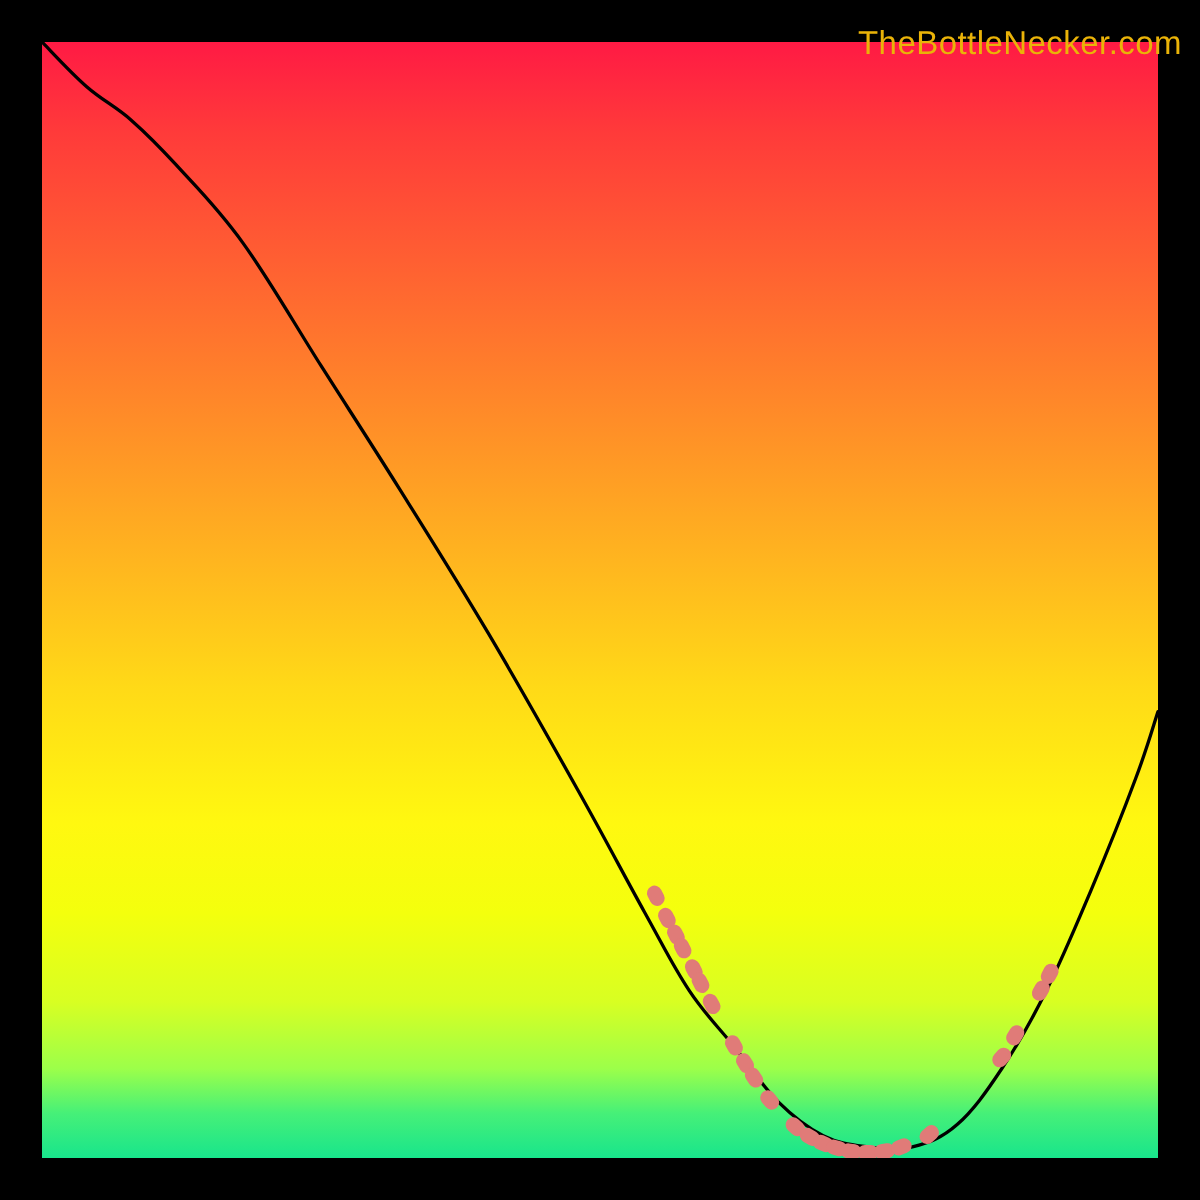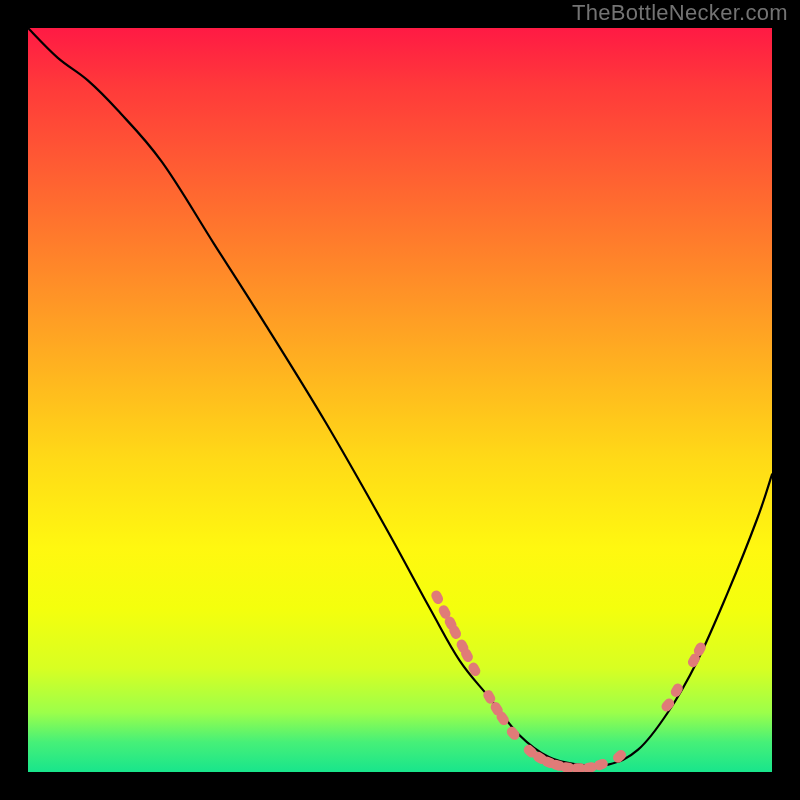--- a/index.html
+++ b/index.html
@@ -5,23 +5,23 @@
   * { margin: 0; padding: 0; box-sizing: border-box; }
   body {
     width: 800px;
     height: 800px;
     background: #000;
     position: relative;
     font-family: Arial, sans-serif;
   }
   .watermark {
     position: absolute;
-    top: 0;
+    top: 16px;
     right: 12px;
-    color: #737373;
+    color: #eab308;
     font-size: 22px;
     letter-spacing: 0.3px;
     z-index: 10;
   }
   .plot-area {
     position: absolute;
     left: 28px;
     top: 28px;
     width: 744px;
     height: 744px;

